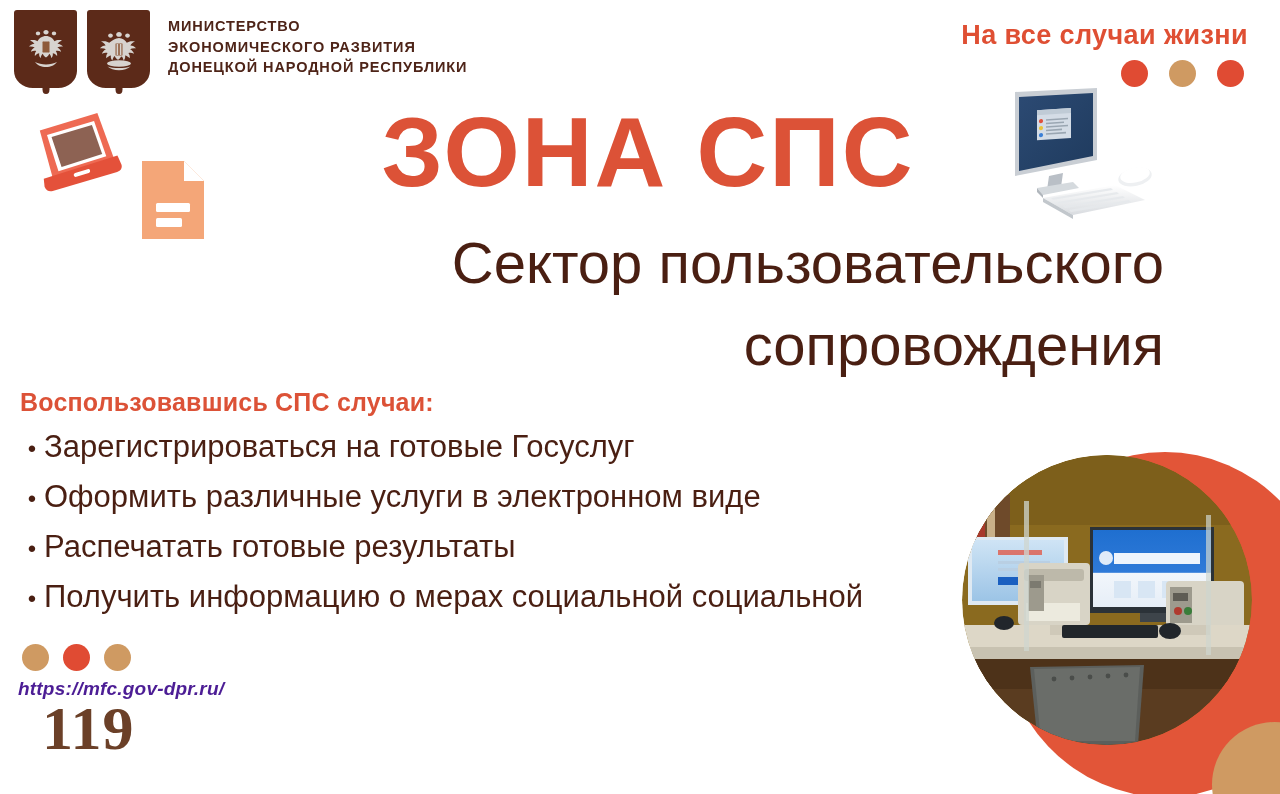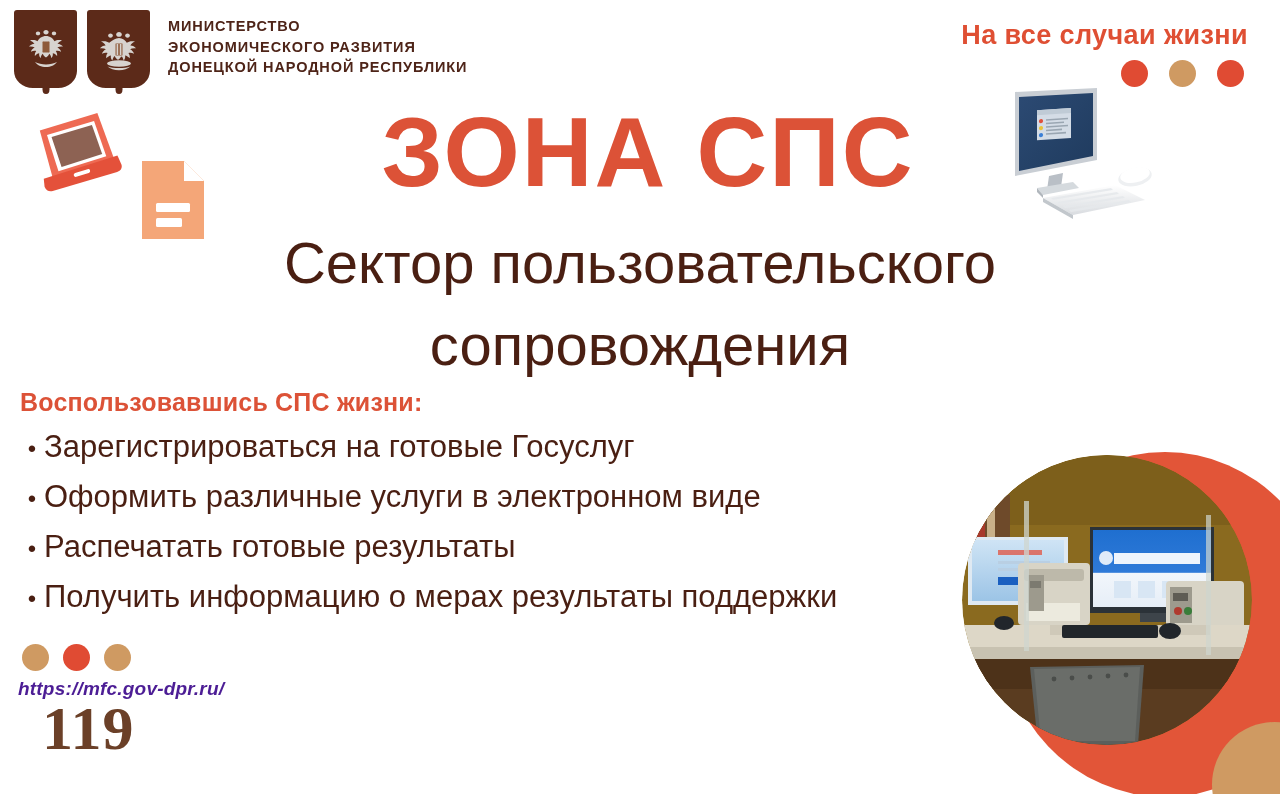--- a/index.html
+++ b/index.html
@@ -129,26 +129,26 @@
     font-size: 98px;
     font-weight: bold;
     letter-spacing: 2px;
     line-height: 1;
   }
   .subtitle {
     position: absolute;
     left: 0;
     right: 0;
     top: 222px;
-    text-align: center;
+    text-align: right;
     color: #4A1F12;
     font-size: 58px;
     font-weight: 400;
     line-height: 1.42;
-    padding: 0 80px;
+    padding: 0 116px;
   }
 
   
   .list-heading {
     position: absolute;
     left: 20px;
     top: 388px;
     color: #DC5237;
     font-size: 25px;
     font-weight: bold;
@@ -432,37 +432,37 @@
       </g>
 
       <ellipse cx="150" cy="89" rx="17" ry="9" fill="#eef0f2" transform="rotate(-12 150 89)"></ellipse>
       <ellipse cx="150" cy="87" rx="15" ry="7.5" fill="#ffffff" transform="rotate(-12 150 87)"></ellipse>
     </svg>
   </div>
 
   <div class="main-title">ЗОНА СПС</div>
   <div class="subtitle">Сектор пользовательского сопровождения</div>
 
-  <div class="list-heading">Воспользовавшись СПС жизни:</div>
+  <div class="list-heading">Воспользовавшись СПС случаи:</div>
   <ul class="bullet-list">
     <li>
       <span class="bullet-marker">•</span>
       <span>Зарегистрироваться на готовые Госуслуг</span>
     </li>
     <li>
       <span class="bullet-marker">•</span>
       <span>Оформить различные услуги в электронном виде</span>
     </li>
     <li>
       <span class="bullet-marker">•</span>
       <span>Распечатать готовые результаты</span>
     </li>
     <li>
       <span class="bullet-marker">•</span>
-      <span>Получить информацию о мерах результаты поддержки</span>
+      <span>Получить информацию о мерах социальной социальной</span>
     </li>
   </ul>
 
   <div class="footer-left">
     <div class="footer-dots">
       <span class="dot tan"></span>
       <span class="dot red"></span>
       <span class="dot tan"></span>
     </div>
     <div class="footer-url">https://mfc.gov-dpr.ru/</div>

